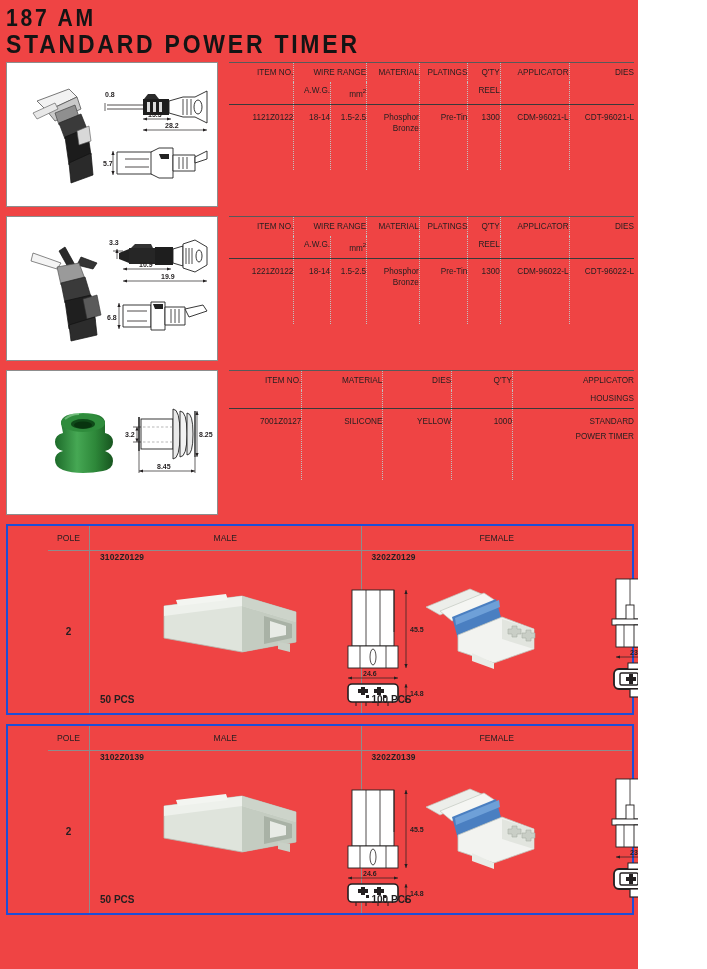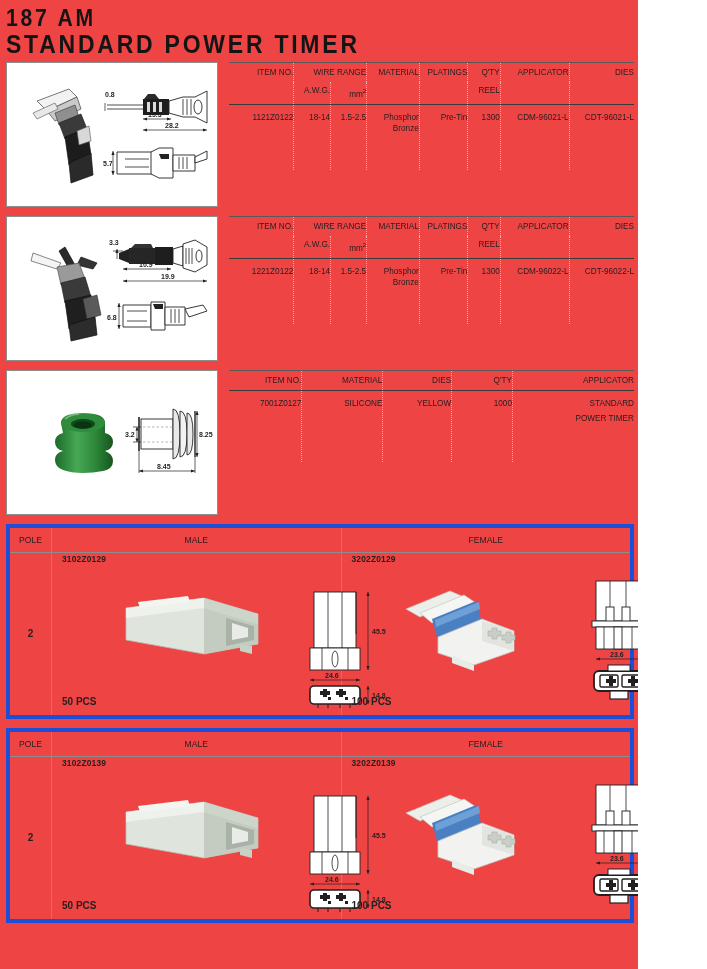--- a/index.html
+++ b/index.html
@@ -81,21 +81,22 @@
     font-size: 7px;
     fill: #231f20;
     font-weight: bold;
   }
   .dim-ln { stroke: #231f20; stroke-width: 0.7; fill: none; }
   .part-ln { stroke: #231f20; stroke-width: 0.8; fill: none; }
 
   
   .conn-block {
     margin: 0 4px 9px 6px;
-    border: 4px solid #1d4ed8;
+    border: 2px solid #1d4ed8;
+    padding-left: 40px;
   }
   .conn-head {
     display: flex;
     border-bottom: 1px solid #8d8d8d;
     height: 25px;
   }
   .conn-head .pole {
     width: 42px;
     flex: none;
     border-right: 1px solid #8d8d8d;
@@ -398,20 +399,27 @@
 
     <div class="tbl-panel">
       <table class="spec">
         <tbody>
             <tr class="rule-top">
           <th class="h1cell" style="width:18%">ITEM NO.</th>
           <th class="h1cell vdash" style="width:20%">MATERIAL</th>
           <th class="h1cell vdash" style="width:17%">DIES</th>
           <th class="h1cell vdash" style="width:15%">Q'TY</th>
           <th class="h1cell vdash" style="width:30%">APPLICATOR</th>
+        </tr>
+        <tr>
+          <th class="h2cell"></th>
+          <th class="h2cell vdash"></th>
+          <th class="h2cell vdash"></th>
+          <th class="h2cell vdash"></th>
+          <th class="h2cell vdash">HOUSINGS</th>
         </tr>
         <tr class="rule-mid">
           <td class="bodycell tall">7001Z0127</td>
           <td class="bodycell tall vdash">SILICONE</td>
           <td class="bodycell tall vdash">YELLOW</td>
           <td class="bodycell tall vdash">1000</td>
           <td class="bodycell tall vdash">
             <div>STANDARD</div>
             <div style="margin-top:4px">POWER  TIMER</div>
           </td>

